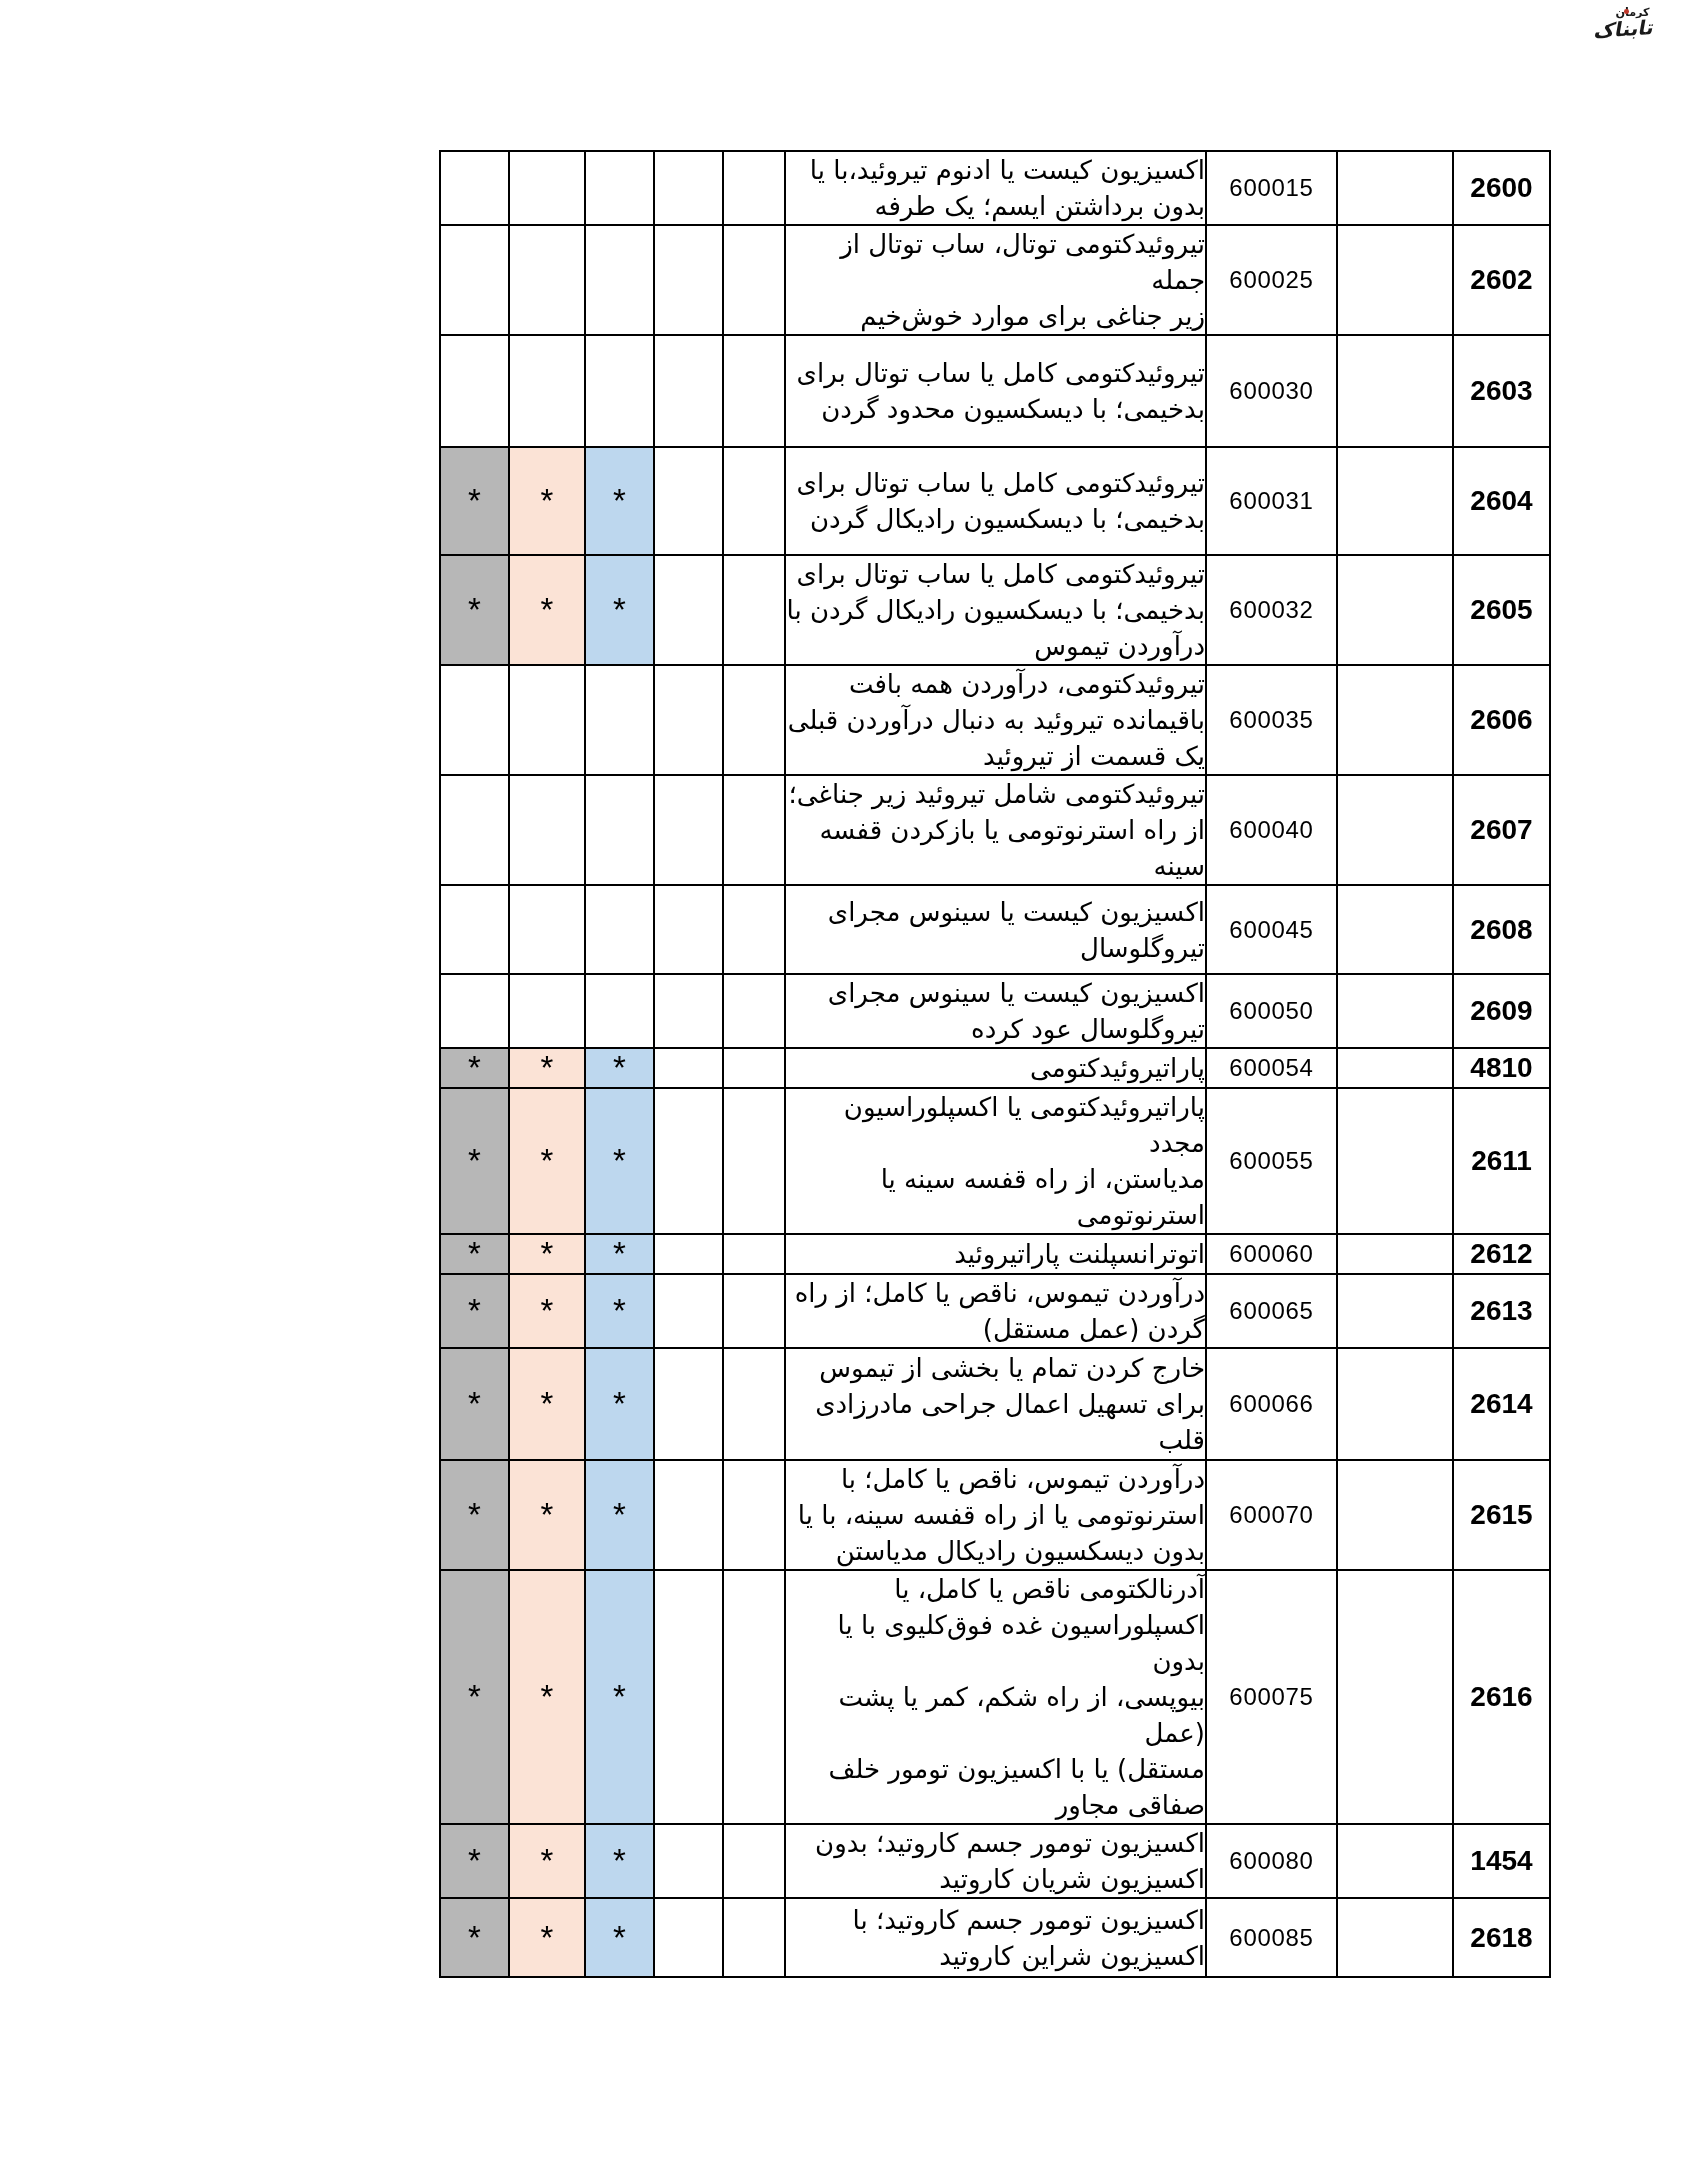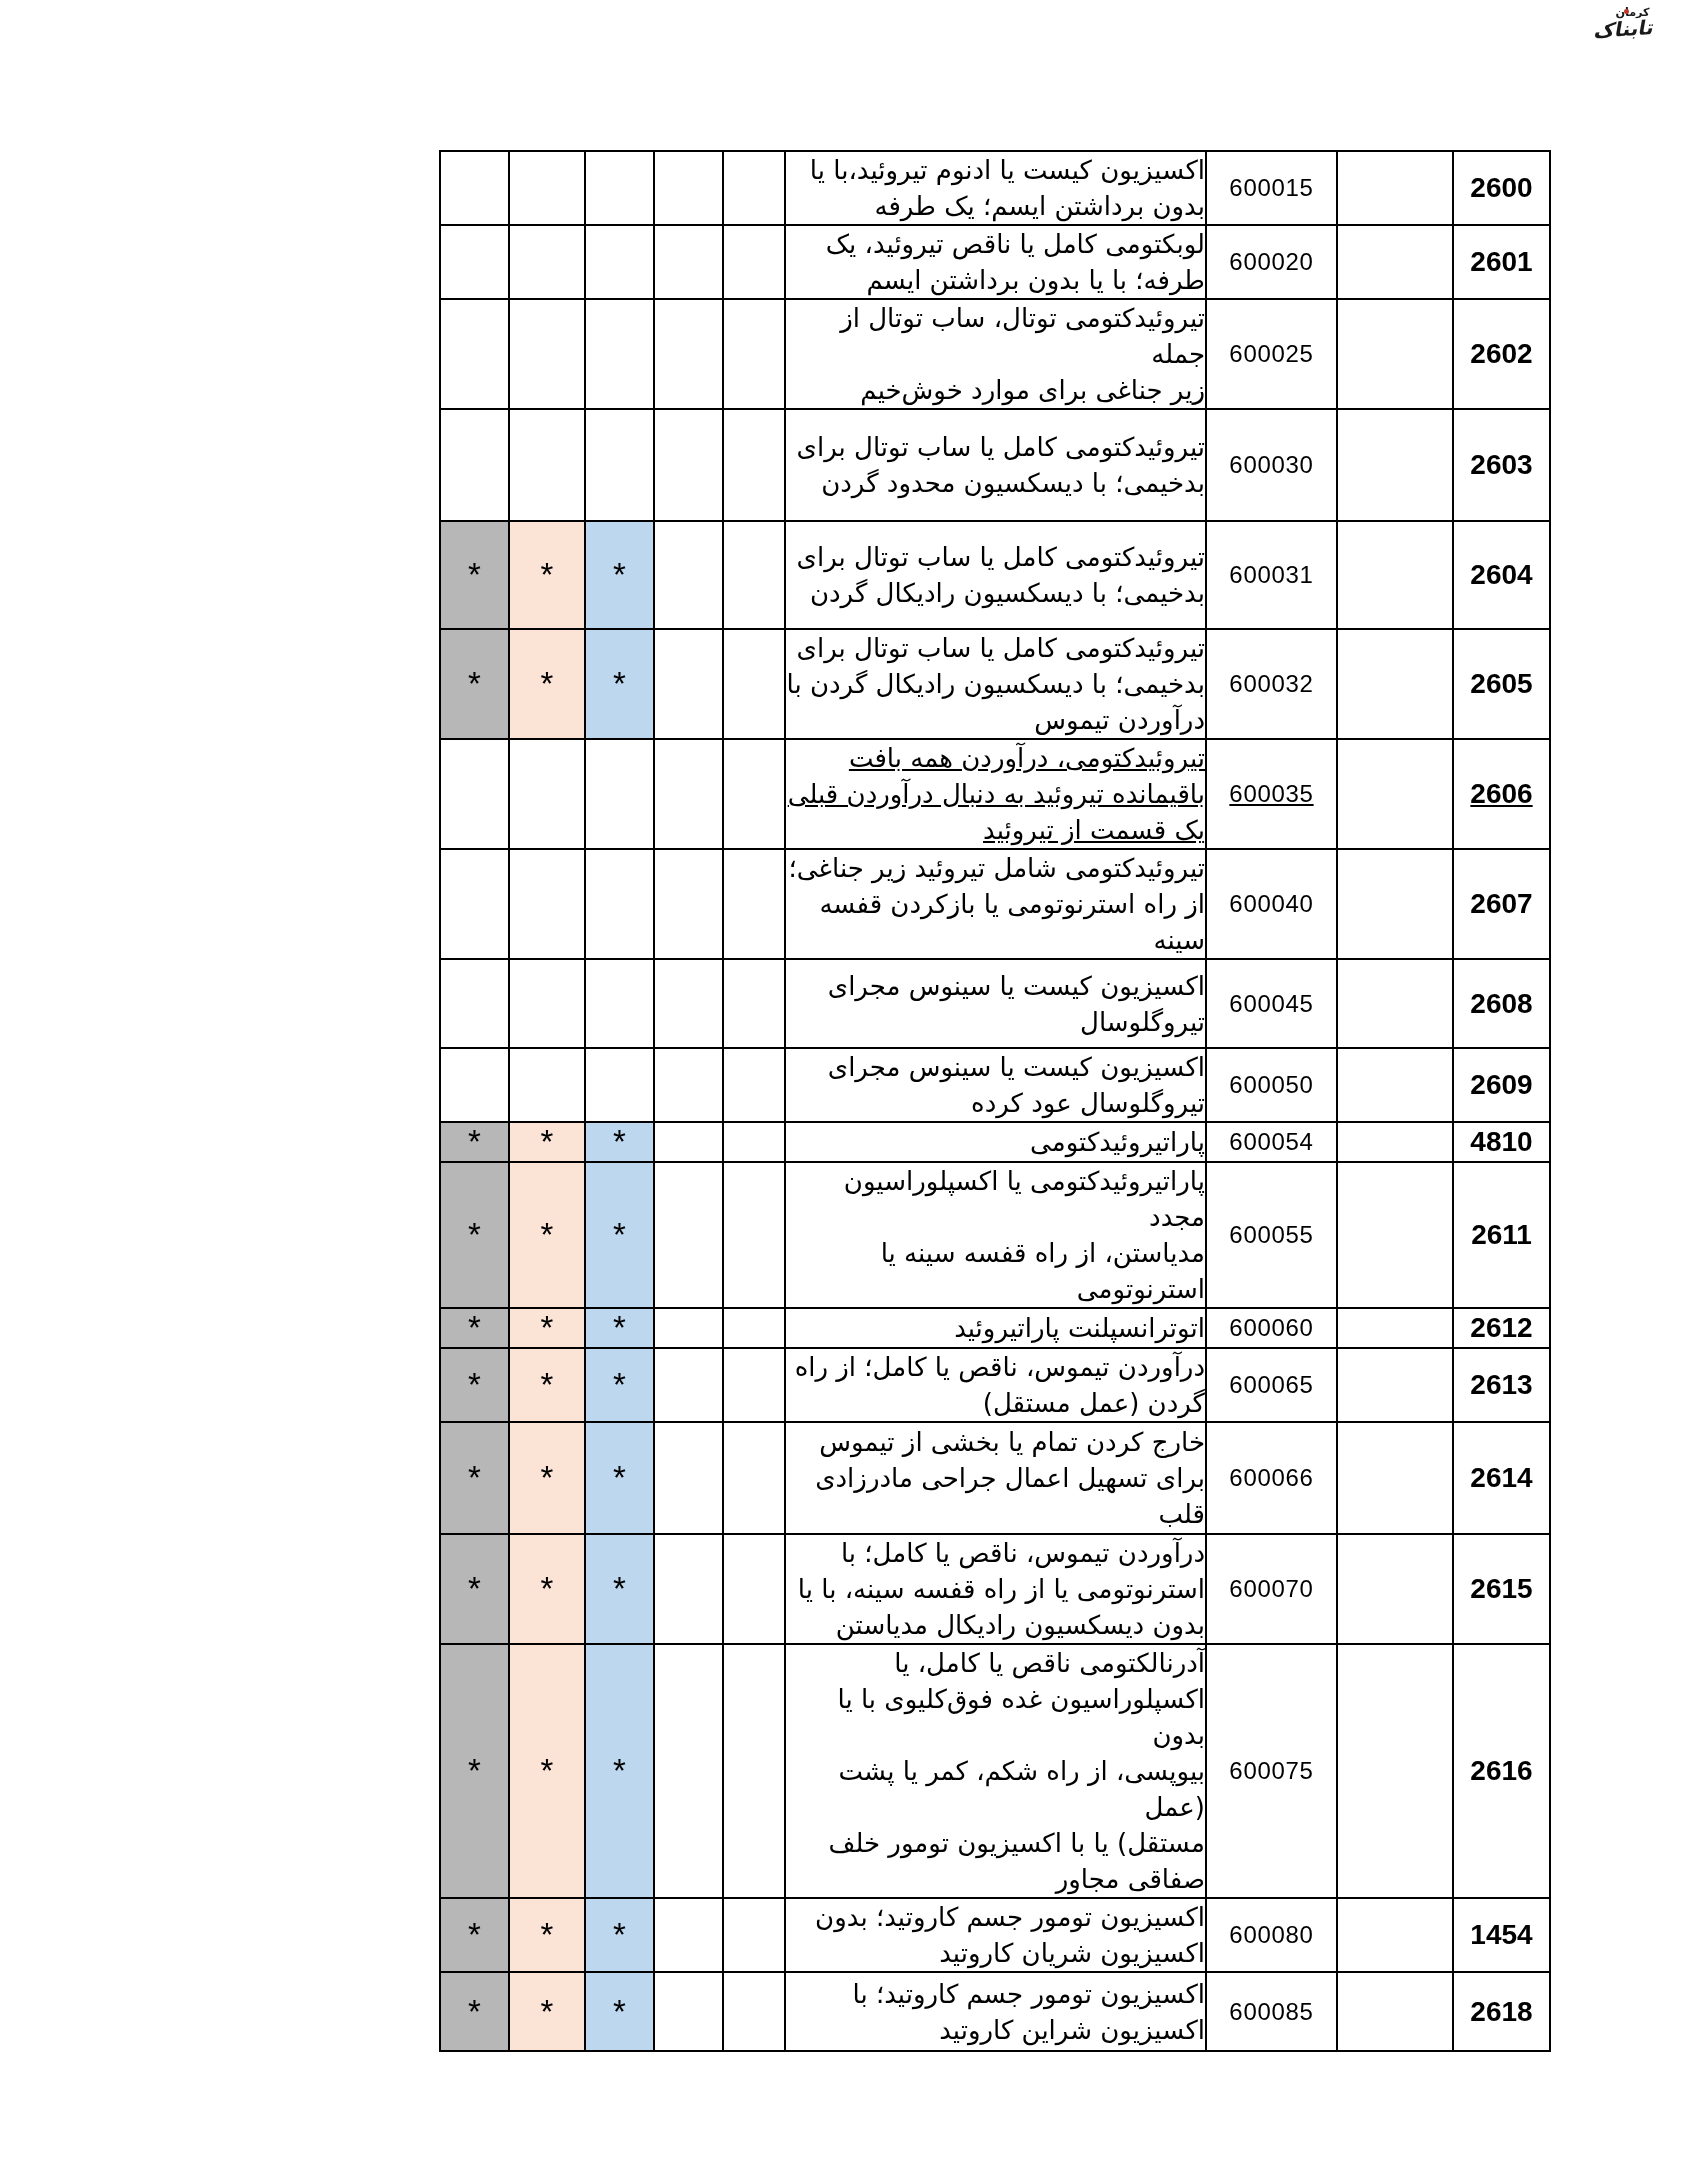--- a/index.html
+++ b/index.html
@@ -75,32 +75,20 @@
         <td class="flag peach"></td>
         <td class="flag blue"></td>
         <td class="blank"></td>
         <td class="blank"></td>
         <td class="desc">اکسیزیون کیست یا ادنوم تیروئید،با یا
 بدون برداشتن ایسم؛ یک طرفه</td>
         <td class="code">600015</td>
         <td class="blank"></td>
         <td class="rowid">2600</td>
       </tr>
-      <tr style="height: 73px;">
-        <td class="flag gray"></td>
-        <td class="flag peach"></td>
-        <td class="flag blue"></td>
-        <td class="blank"></td>
-        <td class="blank"></td>
-        <td class="desc">لوبکتومی کامل یا ناقص تیروئید، یک
-طرفه؛ با یا بدون برداشتن ایسم</td>
-        <td class="code">600020</td>
-        <td class="blank"></td>
-        <td class="rowid">2601</td>
-      </tr>
       <tr style="height: 108px;">
         <td class="flag gray"></td>
         <td class="flag peach"></td>
         <td class="flag blue"></td>
         <td class="blank"></td>
         <td class="blank"></td>
         <td class="desc">تیروئیدکتومی توتال، ساب توتال از جمله
 زیر جناغی برای موارد خوش‌خیم</td>
         <td class="code">600025</td>
         <td class="blank"></td>
@@ -136,21 +124,21 @@
         <td class="flag blue on">*</td>
         <td class="blank"></td>
         <td class="blank"></td>
         <td class="desc">تیروئیدکتومی کامل یا ساب توتال برای
 بدخیمی؛ با دیسکسیون رادیکال گردن با
 درآوردن تیموس</td>
         <td class="code">600032</td>
         <td class="blank"></td>
         <td class="rowid">2605</td>
       </tr>
-      <tr style="height: 100px; text-decoration: underline;">
+      <tr style="height: 100px;">
         <td class="flag gray"></td>
         <td class="flag peach"></td>
         <td class="flag blue"></td>
         <td class="blank"></td>
         <td class="blank"></td>
         <td class="desc">تیروئیدکتومی، درآوردن همه بافت
 باقیمانده تیروئید به دنبال درآوردن قبلی
 یک قسمت از تیروئید</td>
         <td class="code">600035</td>
         <td class="blank"></td>

